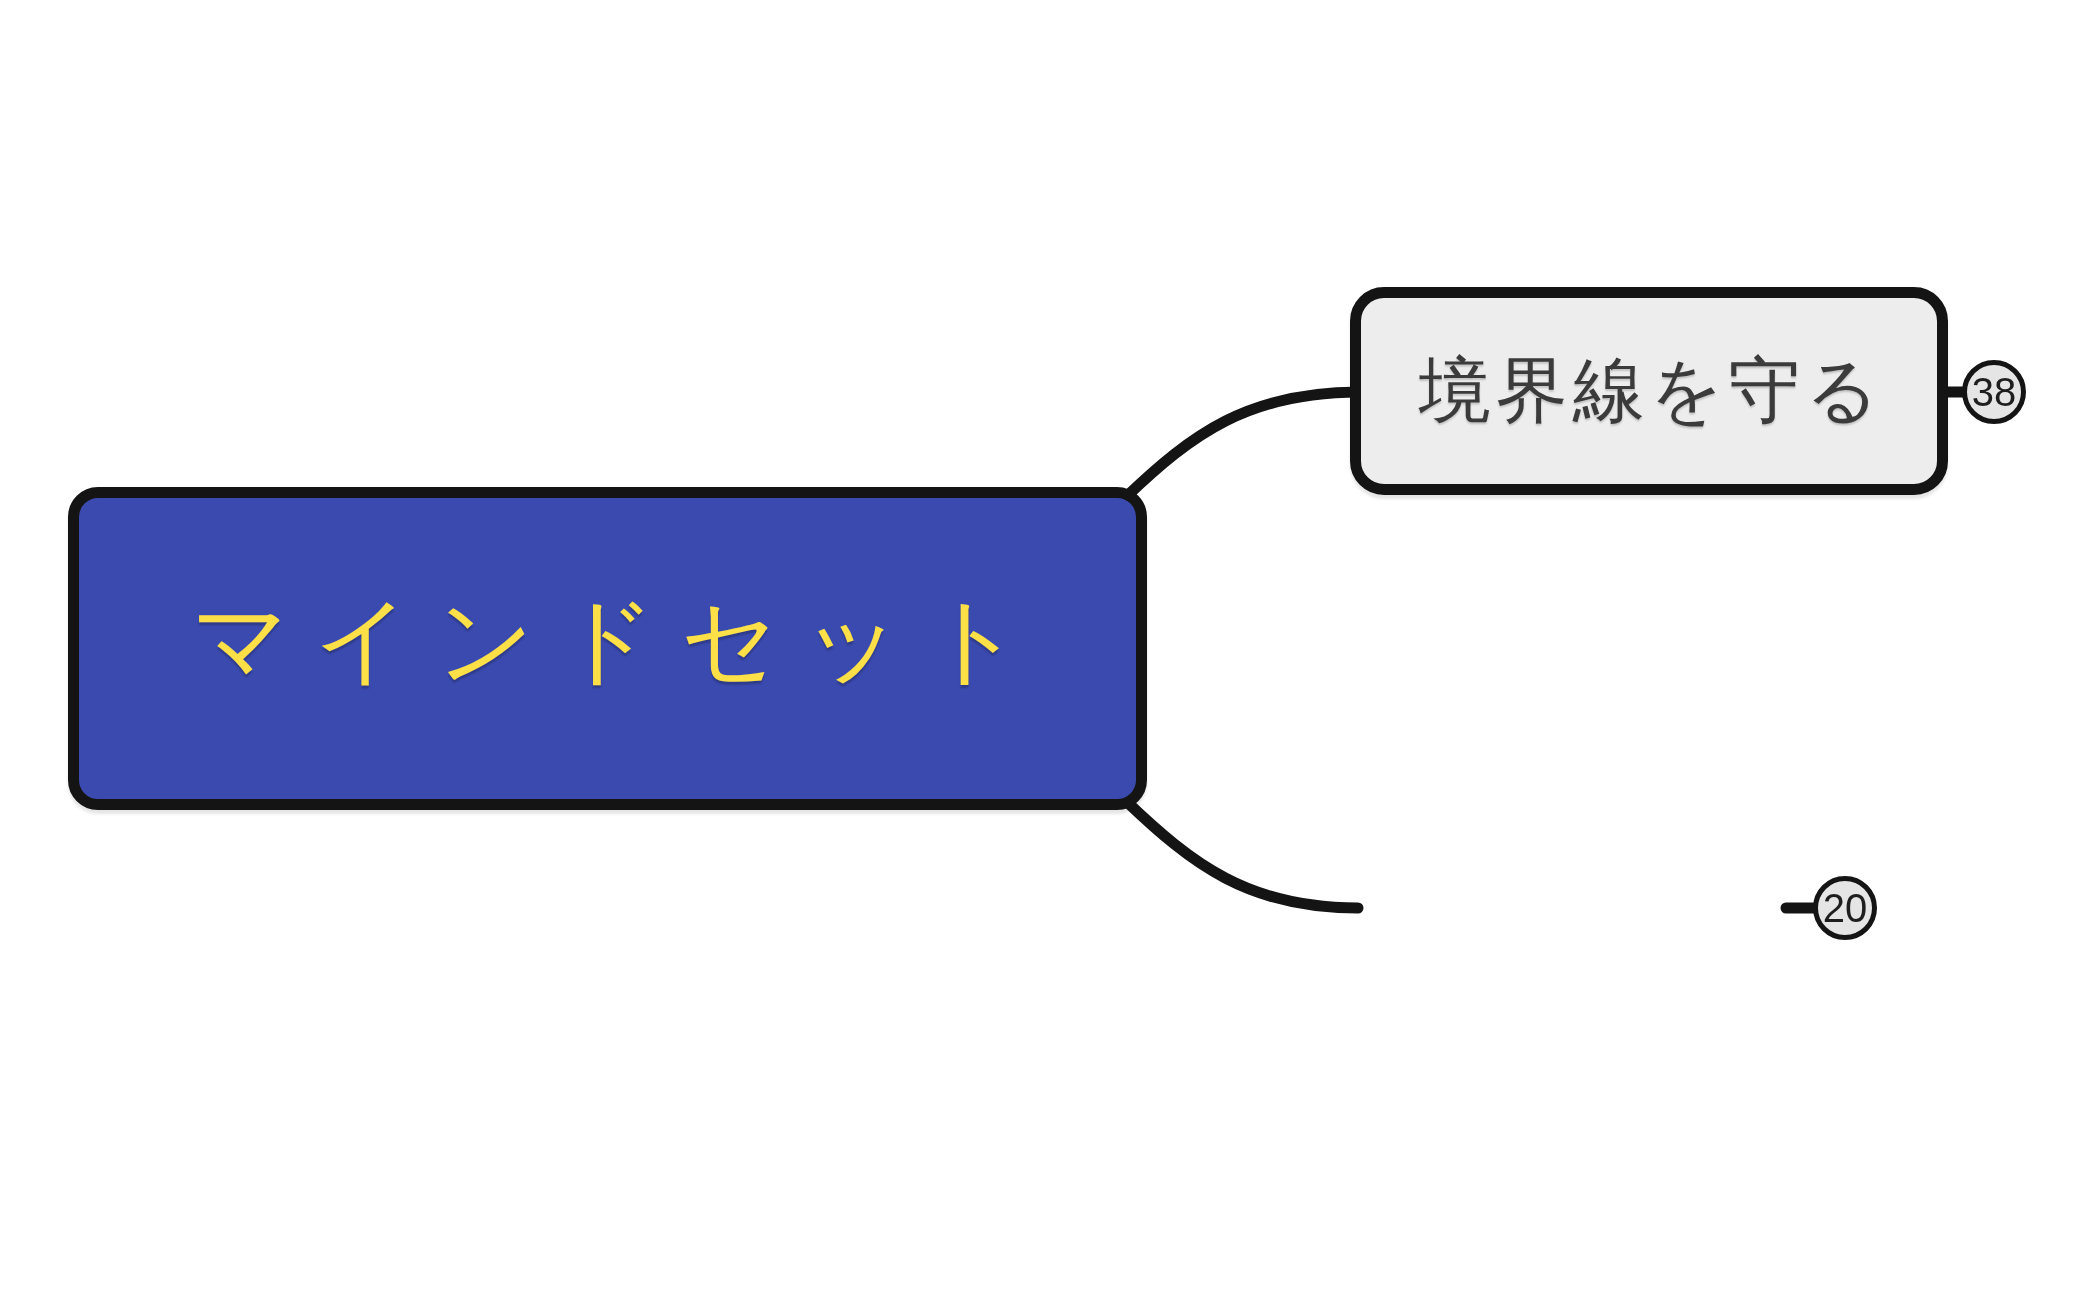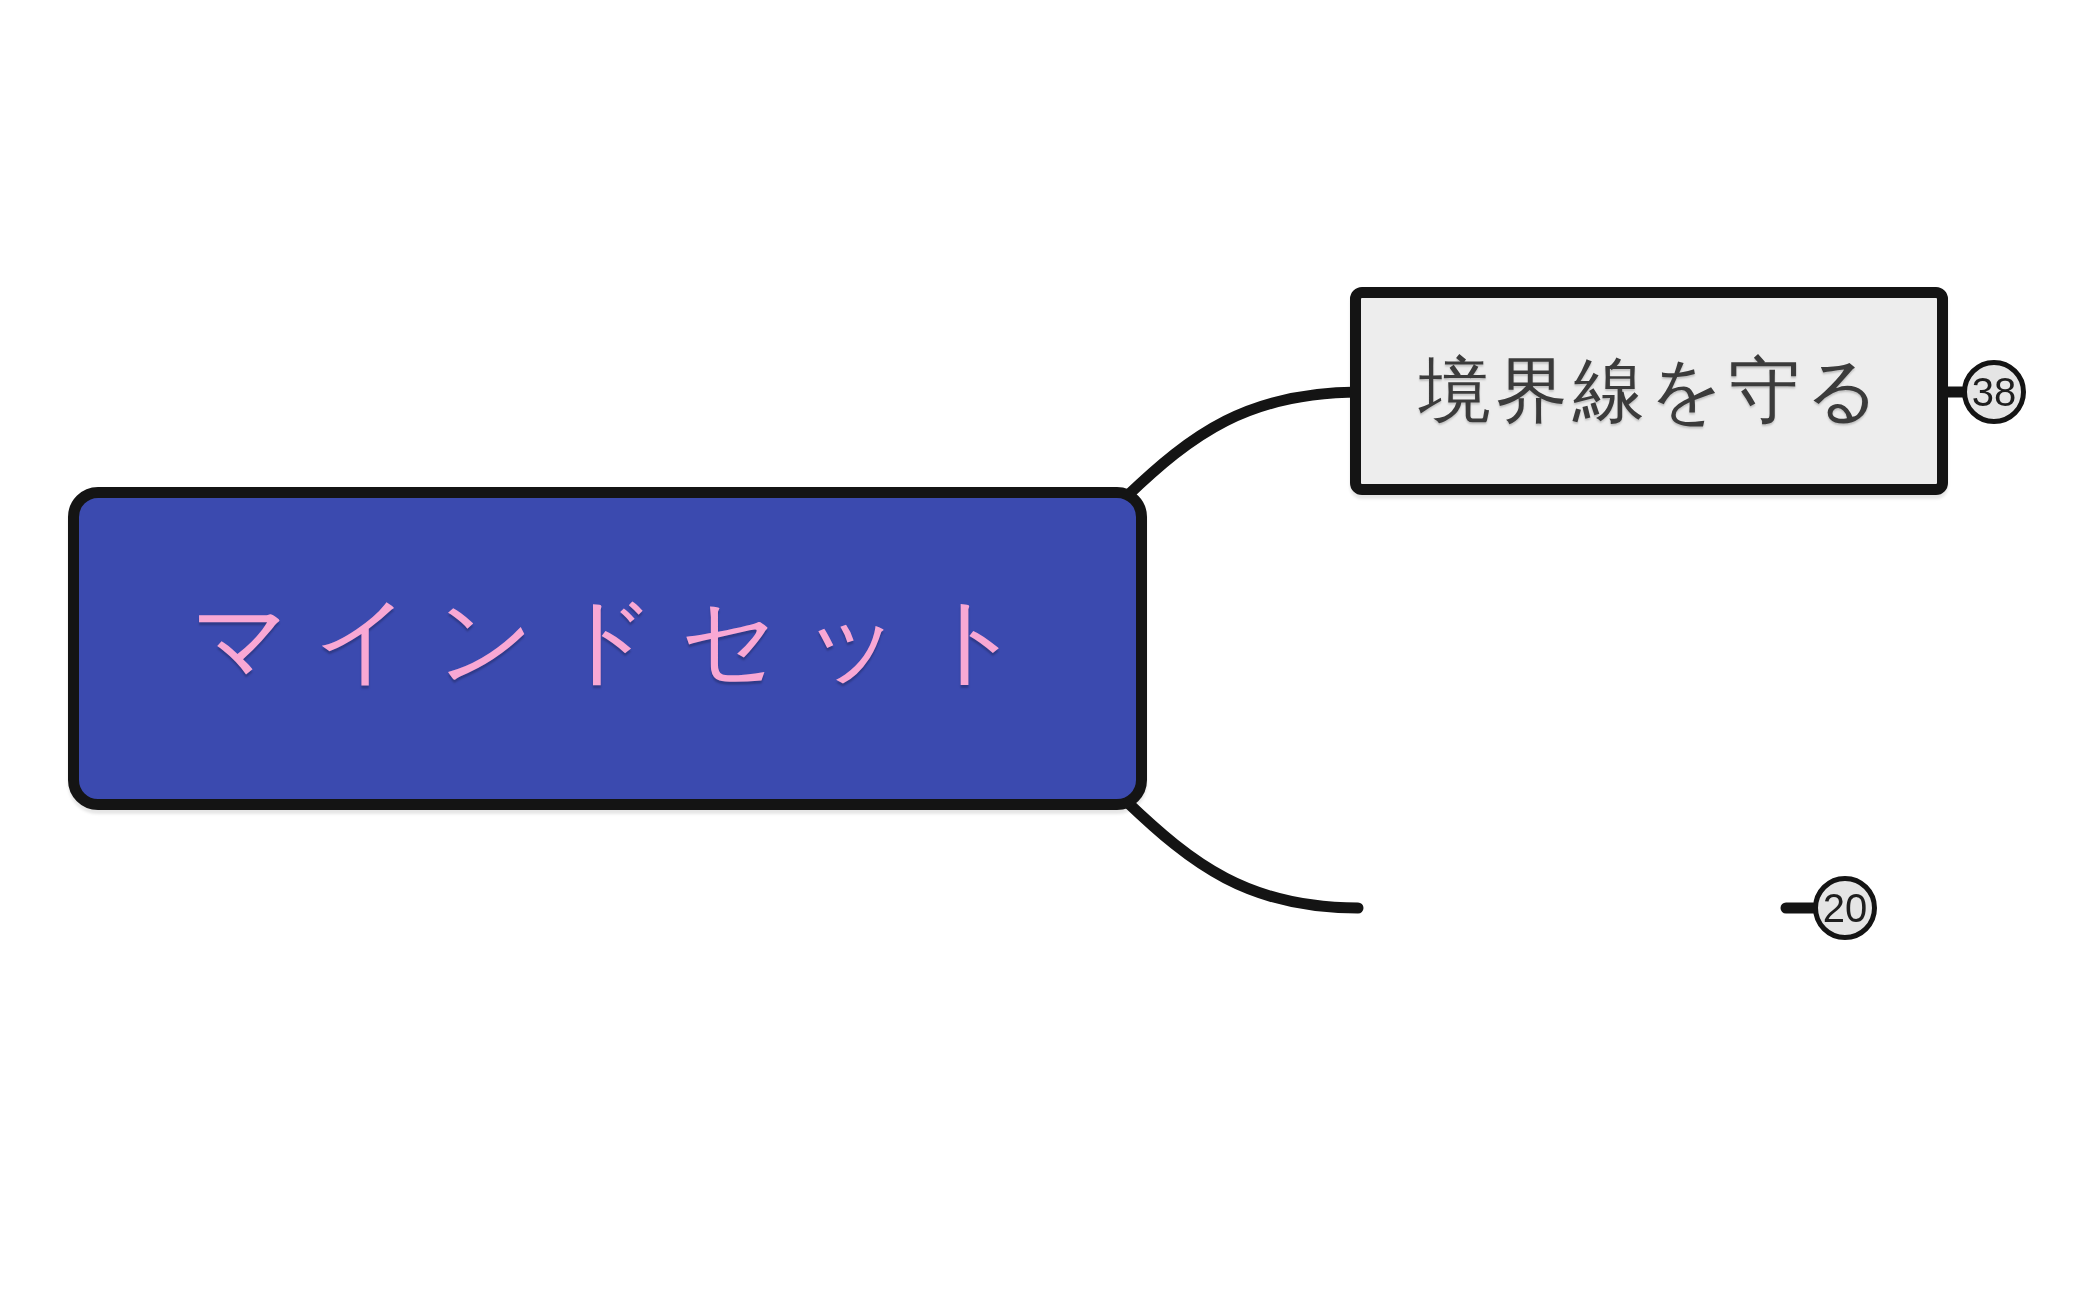--- a/index.html
+++ b/index.html
@@ -40,39 +40,38 @@
   }
   .node.root {
     left: 68px;
     top: 487px;
     width: 1079px;
     height: 323px;
     background: #3B4AAF;
     border-radius: 30px;
   }
   .root-label {
-    color: #f9a8d4;
+    color: #fde047;
     font-size: 96px;
     letter-spacing: 24px;
     white-space: nowrap;
     padding-left: 24px;       
     padding-bottom: 14px;     
     text-shadow: 0 3px 2px rgba(0,0,0,0.22);
     text-align: center;
   }
   .node.child {
     background: #EDEDED;
     border-radius: 34px;
   }
   .node.child1 {
     left: 1350px;
     top: 287px;
     width: 598px;
     height: 208px;
-    border-radius: 12px;
   }
   .node.child2 {
     left: 1348px;
     top: 803px;
     width: 445px;
     height: 210px;
   }
   .child-label {
     color: #3B3B3B;
     font-size: 72px;

